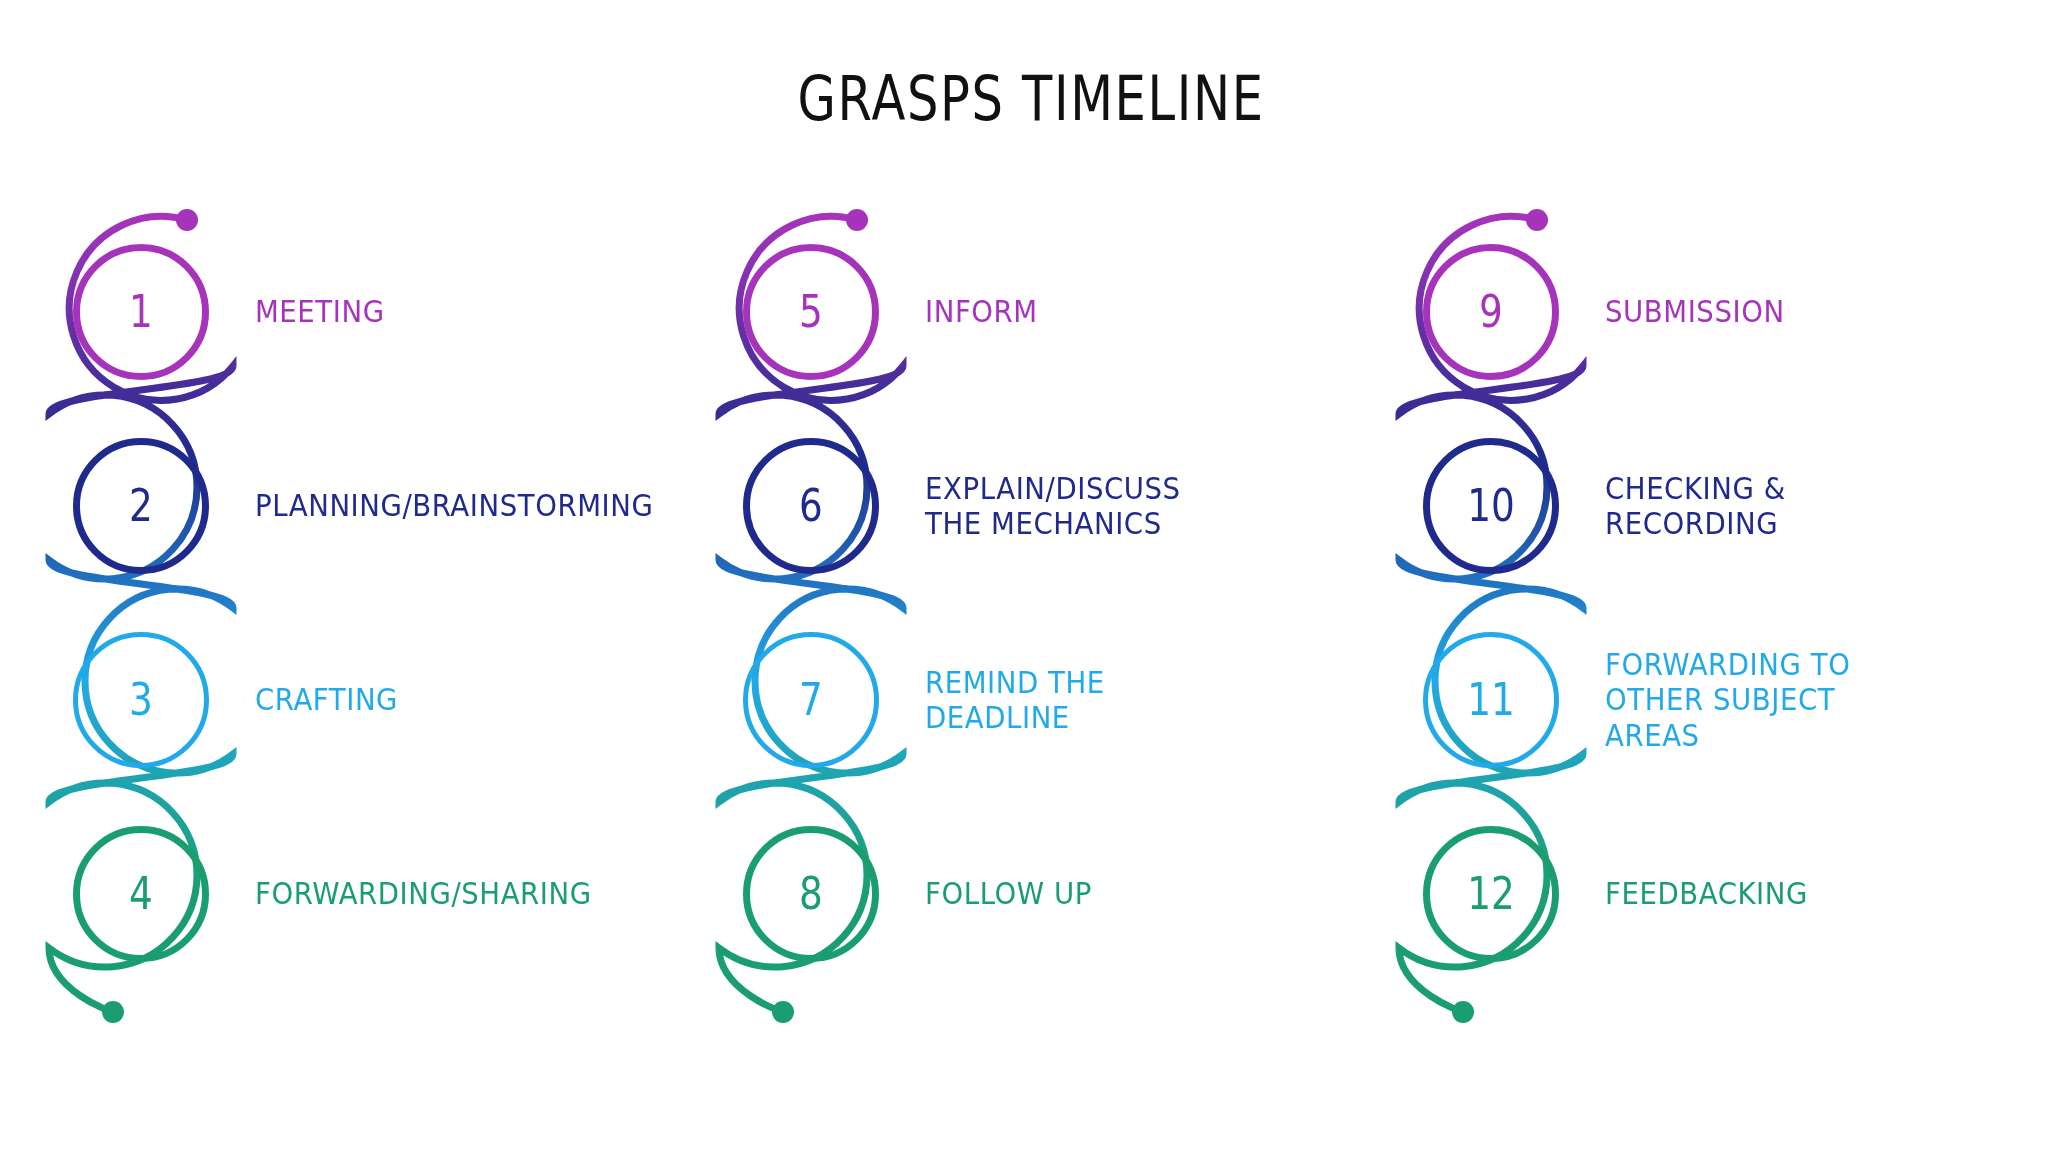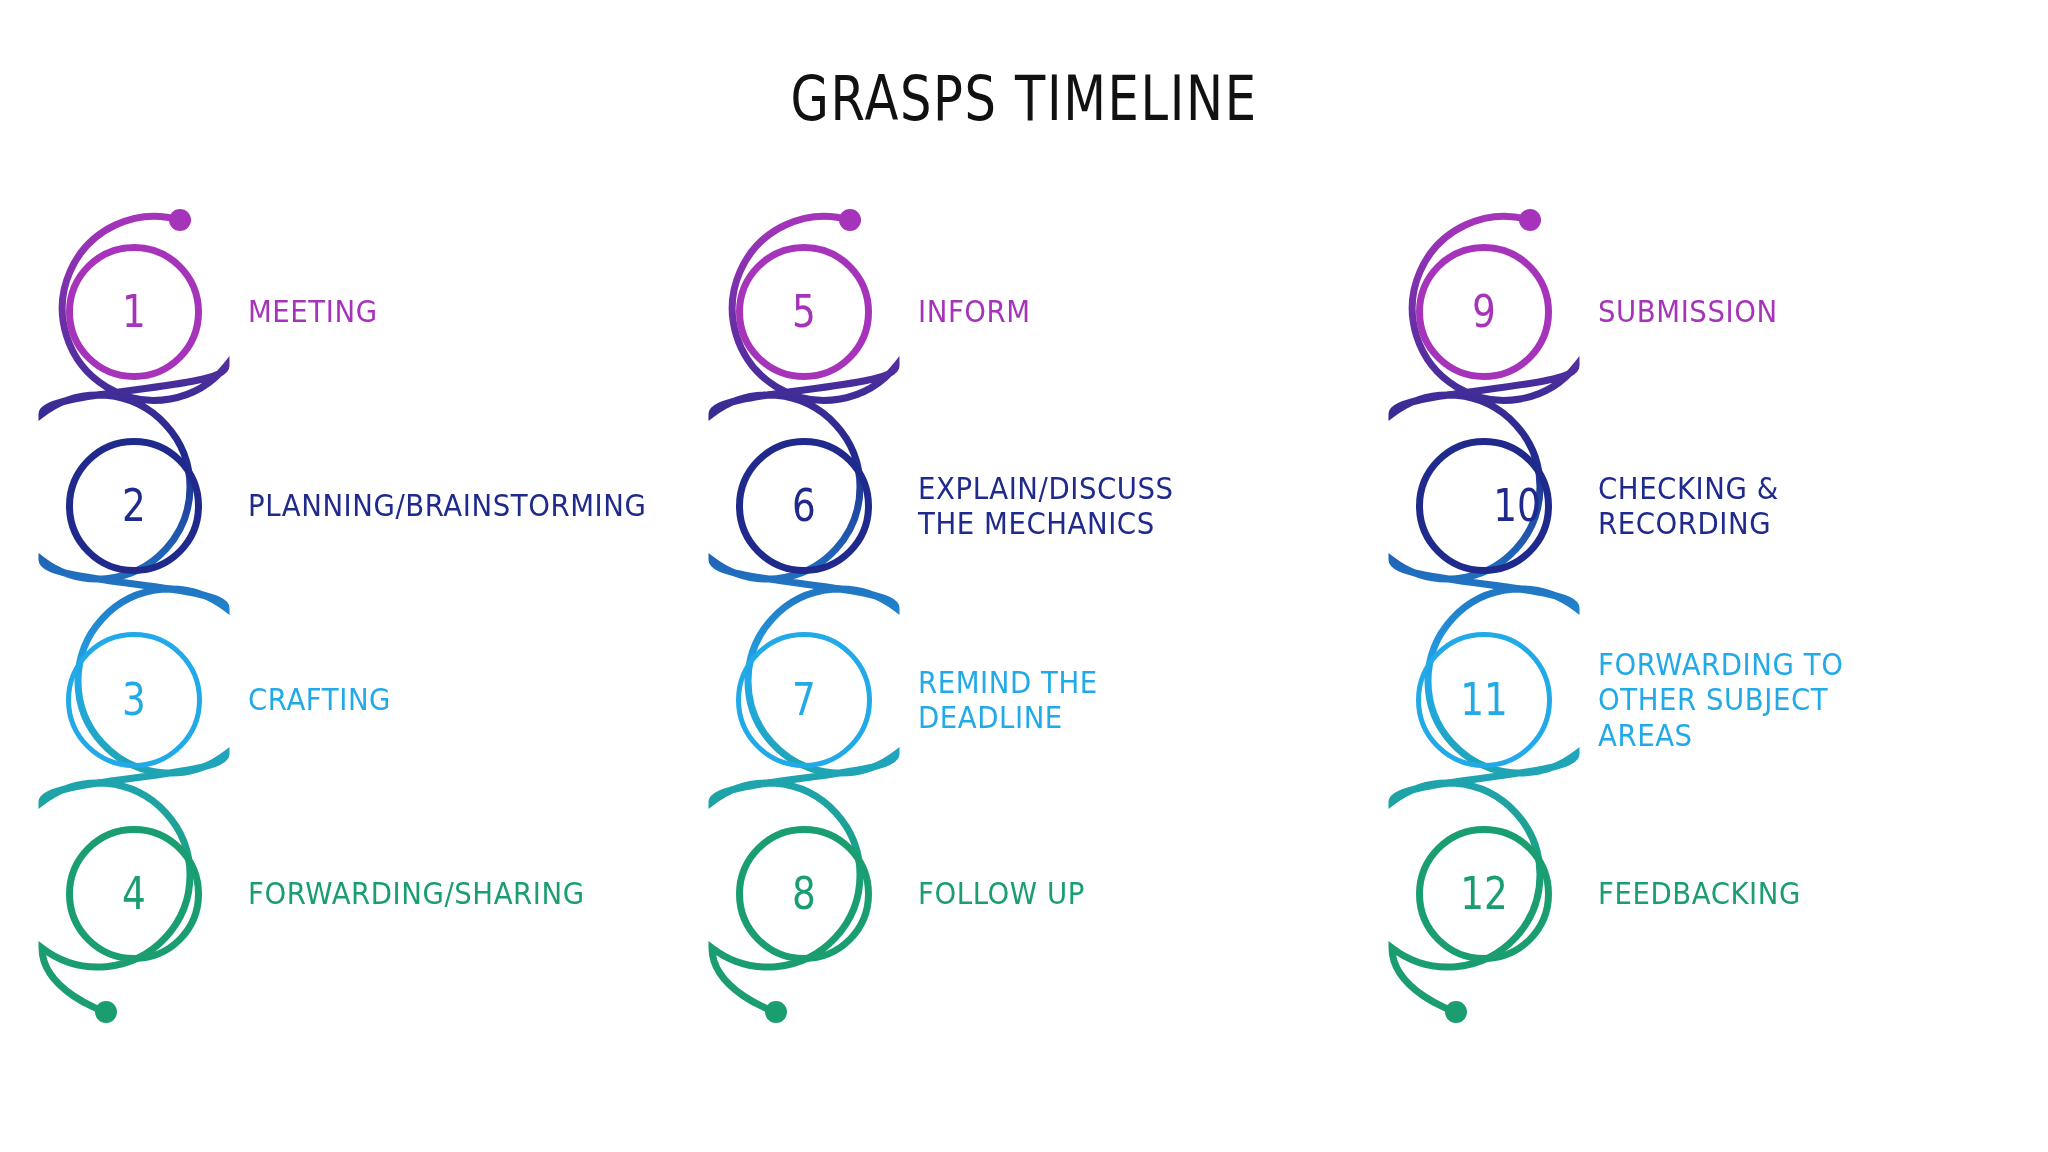--- a/index.html
+++ b/index.html
@@ -4,21 +4,21 @@
 <style>
   html,body{margin:0;padding:0;}
   body{
     width:2048px;height:1152px;
     background:#ffffff;
     font-family:"Liberation Sans",sans-serif;
     overflow:hidden;
     position:relative;
   }
 
-  .canvas{position:absolute;inset:0;}
+  .canvas{position:absolute;inset:0;margin-left:7px;}
 
   .title{
     position:absolute;
     top:62px;left:0;width:2048px;
     text-align:center;
     font-size:62px;
     font-weight:400;
     letter-spacing:2px;
     color:#111111;
     font-family:"DejaVu Sans",sans-serif;
@@ -218,21 +218,21 @@
         </svg>
         <div class="node node-0">
           <div class="circle" style="border: 7px solid rgb(166, 52, 187);">
             <span class="num" style="color: rgb(166, 52, 187);">9</span>
           </div>
           <div class="label" style="color: rgb(166, 52, 187);">
             <span class="ln">SUBMISSION</span>
           </div>
         </div>
         <div class="node node-1">
-          <div class="circle" style="border: 7px solid rgb(31, 42, 140); justify-content: flex-end;">
+          <div class="circle" style="border: 7px solid rgb(31, 42, 140);">
             <span class="num" style="color: rgb(31, 42, 140);">10</span>
           </div>
           <div class="label" style="color: rgb(31, 42, 140);">
             <span class="ln">CHECKING &amp;</span>
             <span class="ln">RECORDING</span>
           </div>
         </div>
         <div class="node node-2">
           <div class="circle" style="border: 5px solid rgb(34, 169, 232); text-align: right;">
             <span class="num" style="color: rgb(34, 169, 232);">11</span>

